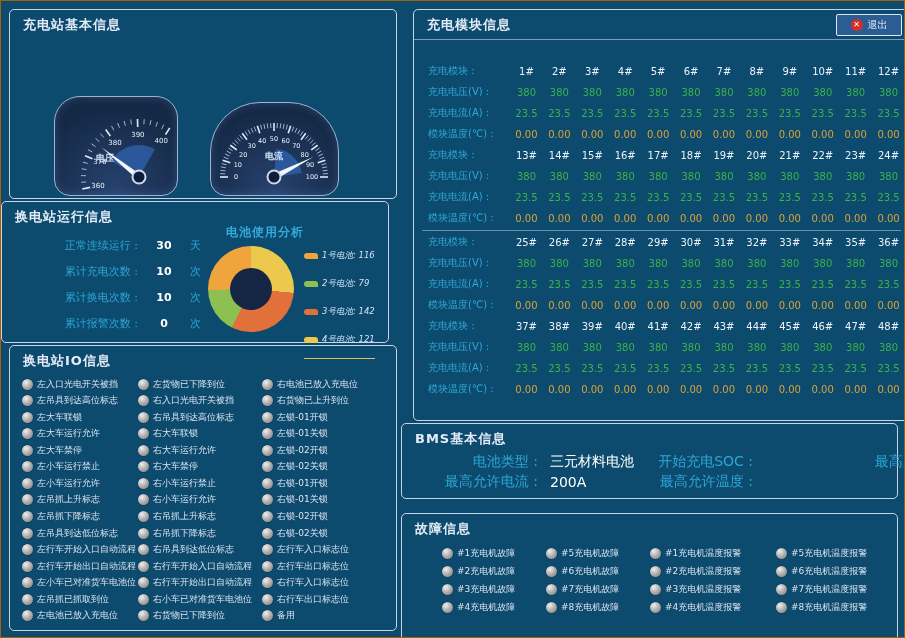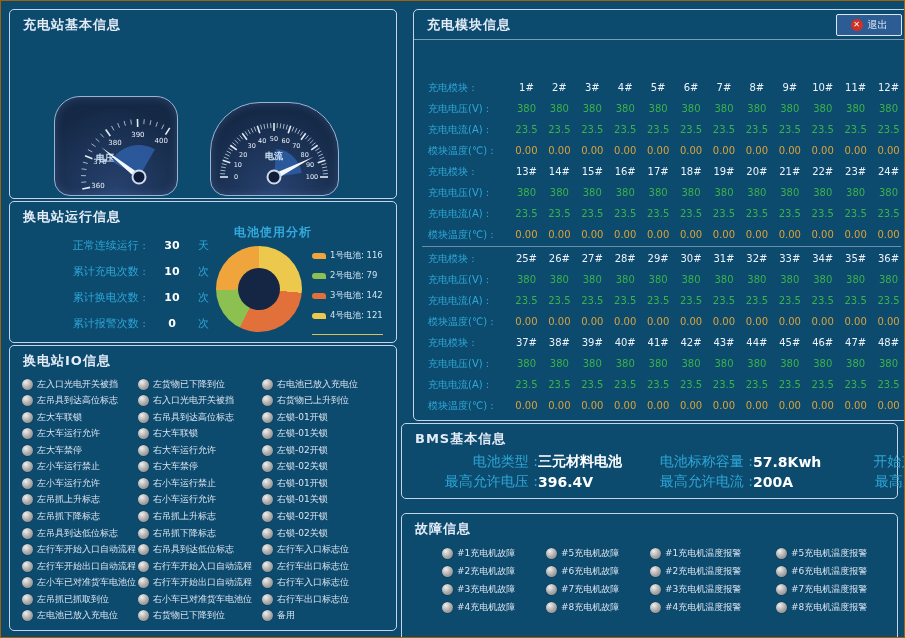--- a/index.html
+++ b/index.html
@@ -23,49 +23,49 @@
   .gauge.current{left:200px;top:92px;width:127px;height:92px;border-radius:50px 50px 16px 16px;}
   
   .stat-row{position:absolute;left:14px;display:flex;align-items:center;font-size:11px;white-space:nowrap;}
   .stat-label{width:122px;text-align:right;color:#2da6d6;}
   .stat-value{width:52px;text-align:center;color:#ffffff;font-weight:bold;}
   .stat-unit{color:#2da6d6;}
   .chart-title{position:absolute;left:208px;top:22px;width:110px;text-align:center;
        font-size:12px;font-weight:bold;color:#33aadd;letter-spacing:1px;}
   .donut{position:absolute;left:206px;top:44px;width:86px;height:86px;border-radius:50%;}
   .donut-hole{position:absolute;left:22px;top:22px;width:42px;height:42px;border-radius:50%;background:#152644;}
-  .legend{position:absolute;left:302px;top:48px;display:flex;flex-direction:column;gap:8px;}
+  .legend{position:absolute;left:302px;top:48px;display:flex;flex-direction:column;gap:16px;font-style:italic;}
   .legend-item{display:flex;align-items:center;gap:4px;font-size:8.5px;color:#cfe3f2;white-space:nowrap;}
   .legend-item:last-child{border-bottom:1px solid #d8c05a;padding-bottom:12px;}
   .legend-swatch{width:14px;height:6px;border-radius:3px 3px 0 3px;flex:0 0 auto;}
   
   .io-grid{position:absolute;left:12px;right:4px;top:30px;bottom:6px;display:grid;
        grid-template-rows:repeat(15,1fr);grid-template-columns:116px 124px 1fr;grid-auto-flow:column;}
   .light-item{display:flex;align-items:center;gap:4px;font-size:9px;color:#dde5f0;white-space:nowrap;overflow:hidden;}
   .light{width:11px;height:11px;border-radius:50%;flex:0 0 auto;
        background:radial-gradient(circle at 35% 30%,#efefef,#a7a7a7 55%,#7c7c7c);box-shadow:0 0 1px #000;}
   
   .module-head{position:relative;height:29px;border-bottom:1px solid rgba(195,210,232,.6);}
   .exit-btn{position:absolute;top:4px;right:7px;width:64px;height:20px;background:#2b5c93;border:1px solid #dfe8f2;
        border-radius:2px;display:flex;align-items:center;justify-content:center;gap:5px;color:#e8f0fa;
        font-size:10px;cursor:pointer;}
   .exit-ico{width:12px;height:12px;border-radius:50%;background:#d23026;color:#fff;font-size:8px;
        line-height:12px;text-align:center;font-weight:bold;}
-  .m-groups{position:absolute;left:4px;right:4px;top:34px;bottom:4px;display:flex;flex-direction:column;justify-content:flex-end;}
+  .m-groups{position:absolute;left:4px;right:4px;top:34px;bottom:4px;display:flex;flex-direction:column;justify-content:center;}
   .m-row{display:grid;grid-template-columns:92px repeat(12,1fr);height:21px;align-items:center;font-size:10px;}
   .m-label{color:#2fa9d9;padding-left:10px;white-space:nowrap;}
   .m-cell{text-align:center;}
   .c-id{color:#edf2f9;} .c-green{color:#3cb24a;} .c-temp{color:#d9a33c;}
   .group-divider{border-top:1px solid rgba(195,210,232,.5);margin:1px 4px;}
   
   .bms-grid{position:absolute;left:40px;right:8px;top:28px;bottom:6px;display:grid;
        grid-template-columns:215px 215px 1fr;grid-template-rows:1fr 1fr;}
   .bms-field{display:flex;align-items:center;font-size:14px;white-space:nowrap;}
   .bms-label{color:#2da6d6;min-width:96px;text-align:right;}
-  .bms-value{color:#ffffff;margin-left:0;font-weight:bold;}
+  .bms-value{color:#ffffff;margin-left:12px;font-weight:normal;}
   
   .fault-grid{position:absolute;left:40px;right:6px;top:30px;bottom:26px;display:grid;
        grid-template-rows:repeat(4,1fr);grid-template-columns:104px 104px 126px 1fr;grid-auto-flow:column;}
   svg text{font-family:"DejaVu Sans","Liberation Sans",sans-serif;}
 </style>
 </head>
 <body>
 
 <div id="app">
 
@@ -166,21 +166,21 @@
           <line x1="111.9033096929853" y1="70.92326454306365" x2="116.89344333512666" y2="70.60931194541708" stroke="#c6d4e8" stroke-width="0.8"></line>
           <text x="99.14014761921584" y="64.257354213752" text-anchor="middle" font-size="6.5" fill="#eaf1fa">90</text>
           <line x1="109" y1="74" x2="117" y2="74" stroke="#e3ebf6" stroke-width="1.6"></line>
           <text x="101" y="76" text-anchor="middle" font-size="6.5" fill="#eaf1fa">100</text>
           <text x="63" y="56" text-anchor="middle" font-size="9" font-weight="bold" fill="#cfe4f8">电流</text>
           <polygon points="102.2042870642882,54.02441801145994 61.63802850078136,71.32698042743489 64.36197149921864,76.67301957256511" fill="#f4f8fd"></polygon>
           <circle cx="63" cy="74" r="6.5" fill="#0e1e3a" stroke="#cfd9ea" stroke-width="2"></circle>
         </svg></div>
   </div>
 
-  <div class="panel" style="left:8px;top:200px;width:386px;height:140px;">
+  <div class="panel" style="left:0;top:200px;width:386px;height:140px;">
     <div class="panel-title">换电站运行信息</div>
     <div id="stats">
         <div class="stat-row" style="top: 36px;">
           <span class="stat-label">正常连续运行 :</span>
           <span class="stat-value">30</span>
           <span class="stat-unit">天</span>
         </div>
         <div class="stat-row" style="top: 62px;">
           <span class="stat-label">累计充电次数 :</span>
           <span class="stat-value">10</span>
@@ -670,24 +670,20 @@
   </div>
 
   <div class="panel" style="left:400px;top:422px;width:495px;height:74px;">
     <div class="panel-title">BMS基本信息</div>
     <div class="bms-grid" id="bms-grid">
         <div class="bms-field">
           <span class="bms-label">电池类型 :</span>
           <span class="bms-value">三元材料电池</span>
         </div>
         <div class="bms-field">
-          <span class="bms-label">电池标称容量 :</span>
-          <span class="bms-value">57.8Kwh</span>
-        </div>
-        <div class="bms-field">
           <span class="bms-label">开始充电SOC :</span>
         </div>
         <div class="bms-field">
           <span class="bms-label">最高允许电压 :</span>
           <span class="bms-value">396.4V</span>
         </div>
         <div class="bms-field">
           <span class="bms-label">最高允许电流 :</span>
           <span class="bms-value">200A</span>
         </div>

